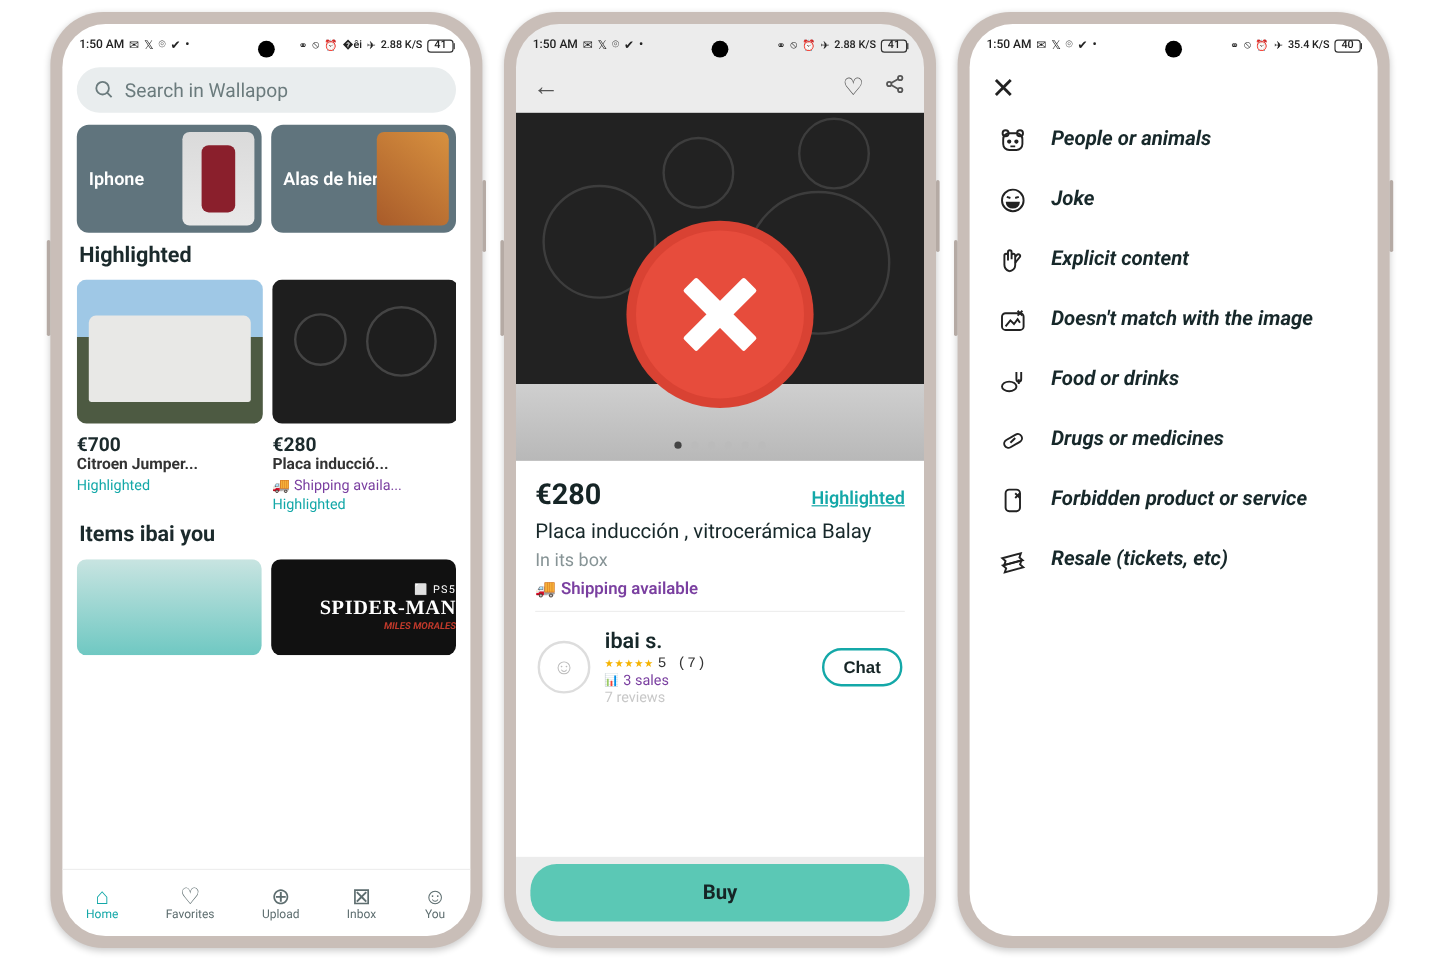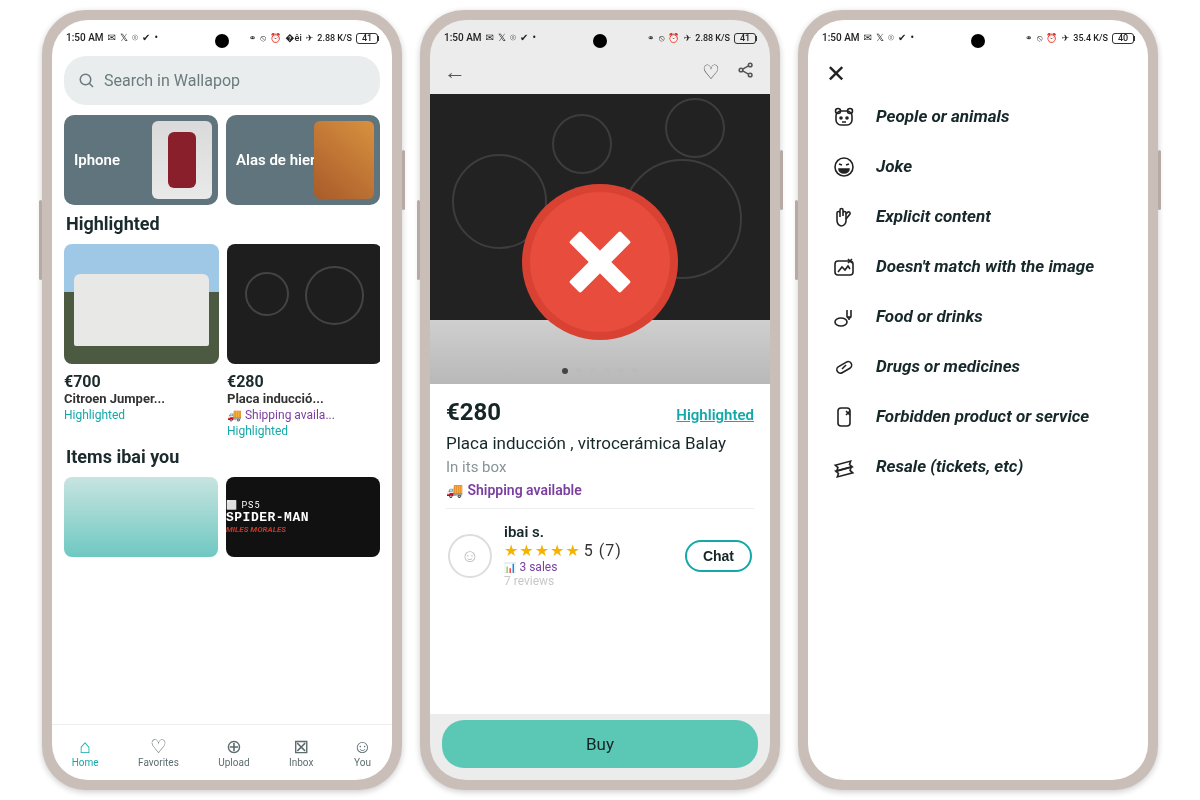--- a/index.html
+++ b/index.html
@@ -38,21 +38,21 @@
     padding: 6px 14px 0; font-size: 10px; font-weight:500; color:#222;
   }
   .statusbar .left, .statusbar .right { display:flex; gap:4px; align-items:flex-start; }
   .statusbar .right span { font-size:9px; }
   .sicon { font-size:10px; }
   .batt { border:1px solid #333; border-radius:3px; width:22px; height:11px; position:relative; display:inline-flex; align-items:center; justify-content:center; font-size:7px;}
   .batt::after{content:"";position:absolute;right:-2px;top:2px;width:1px;height:5px;background:#333;}
 
   
   .searchbar {
-    margin: 6px 12px; background:#e9edee; border-radius: 22px; height:49px;
+    margin: 6px 12px; background:#e9edee; border-radius: 22px; height:38px;
     display:flex; align-items:center; padding:0 14px; color:#6b7b7d; gap:8px;
   }
   .content1 { padding: 4px 12px; overflow:hidden; flex:1;}
   .section-h { font-size:18px; font-weight:700; color:#1b2a2c; margin:8px 2px 10px;}
   .top-search-row { display:flex; gap:8px; }
   .ts-card {
     flex:1; background:#60747d; border-radius:10px; height:90px; position:relative;
     color:#fff; font-weight:600; padding:10px; display:flex; align-items:center;
     font-size:15px; overflow:hidden;
   }
@@ -71,23 +71,23 @@
   .img-stove::before{width:40px;height:40px;left:18px;top:28px;}
   .img-stove::after{width:55px;height:55px;right:18px;top:22px;}
   .hi-price { font-weight:700; font-size:16px; margin-top:8px; color:#1b2a2c;}
   .hi-title { font-size:13px; color:#333; white-space:nowrap; overflow:hidden; text-overflow:ellipsis;font-weight:bold;}
   .hi-ship { font-size:12px; color:#7a3fa0; margin-top:2px; display:flex; gap:3px; align-items:center; white-space:nowrap; overflow:hidden; text-overflow:ellipsis;}
   .hi-high { font-size:12px; color:#14a8a8; margin-top:2px;}
 
   .near-row { display:flex; gap:8px; overflow:hidden;}
   .near-img { width:160px; height:80px; border-radius:8px;}
   .near-switch { background: linear-gradient(#c8e4e1,#6fc8c2);}
-  .near-spider { background:#111; display:flex; flex-direction:column; align-items:flex-start; justify-content:center; color:#fff;}
+  .near-spider { background:#111; display:flex; flex-direction:column; align-items:flex-end; justify-content:center; color:#fff;}
   .near-spider .ps5{ font-size:9px; letter-spacing:1px;}
-  .near-spider .sm{ font-size:13px; font-weight:900; font-family:Liberation Mono, monospace; letter-spacing:0.5px;}
+  .near-spider .sm{ font-size:17px; font-weight:900; font-family:Liberation Serif, serif; letter-spacing:0.5px;}
   .near-spider .mm{ color:#c0392b; font-size:8px;font-style:italic;font-weight:700;}
 
   .navbar {
     height:56px; border-top:1px solid #eee; display:flex; justify-content:space-around;
     align-items:center;
   }
   .nav-item { display:flex; flex-direction:column; align-items:center; gap:1px; color:#5d6d6f; font-size:10px;}
   .nav-item.active { color:#14a8a8;}
   .nav-icon { font-size:19px; line-height:1;}
 
@@ -122,27 +122,27 @@
   .detail { background:#fff; padding:14px 16px 8px; flex:1;}
   .price-row{display:flex;justify-content:space-between;align-items:baseline;}
   .price{font-size:24px;font-weight:700;color:#162526;}
   .hl-badge{color:#14a8a8;font-size:15px;font-weight:600;text-decoration:underline;}
   .ptitle{font-size:17px;color:#17282a;margin-top:6px;line-height:1.3;}
   .pcond{color:#879496;font-size:15px;margin-top:4px;}
   .pship{color:#7a3fa0;font-size:14px;font-weight:600;margin-top:6px;display:flex;gap:4px;align-items:center;}
   .seller{display:flex;align-items:center;gap:12px;padding:14px 2px 4px;margin-top:10px;border-top:1px solid #eee;}
   .avatar{width:44px;height:44px;border-radius:50%;border:2px solid #ddd;display:flex;align-items:center;justify-content:center;color:#bbb;font-size:18px;}
   .sinfo{flex:1;font-size:13px;color:#333;}
-  .sname{font-weight:600;font-size:15px;color:#17282a;}
-  .stars{color:#f5b301;font-size:16px;letter-spacing:1px;}
+  .sname{font-weight:600;font-size:18px;color:#17282a;}
+  .stars{color:#f5b301;font-size:12px;letter-spacing:1px;font-family:Liberation Mono, monospace;}
   .stars .num{color:#333;margin-left:3px;}
   .sline{font-size:12px;color:#7a3fa0;display:flex;gap:3px;align-items:center;}
   .srev{font-size:12px;color:#c8c8c8;}
   .chatbtn{border:2px solid #14a8a8;color:#162526;font-weight:700;border-radius:20px;padding:6px 16px;font-size:14px;background:#fff;}
-  .buybar{background:#5bc8b5;color:#162526;text-align:center;font-weight:400;font-size:17px;padding:14px;border-radius:22px;margin:6px 12px 12px;}
+  .buybar{background:#5bc8b5;color:#162526;text-align:center;font-weight:700;font-size:17px;padding:14px;border-radius:22px;margin:6px 12px 12px;}
 
   
   .close-x{font-size:24px;color:#222;padding:10px 18px 0;}
   .rlist{padding:6px 20px;display:flex;flex-direction:column;gap:4px;}
   .ritem{display:flex;align-items:center;gap:18px;padding:11px 2px;}
   .ricon{width:28px;display:flex;justify-content:center;font-size:21px;color:#222;}
   .rlabel{font-size:17px;font-weight:700;color:#17282a;line-height:1.25;font-style:italic;}
 
   svg{display:block;}
 </style>

